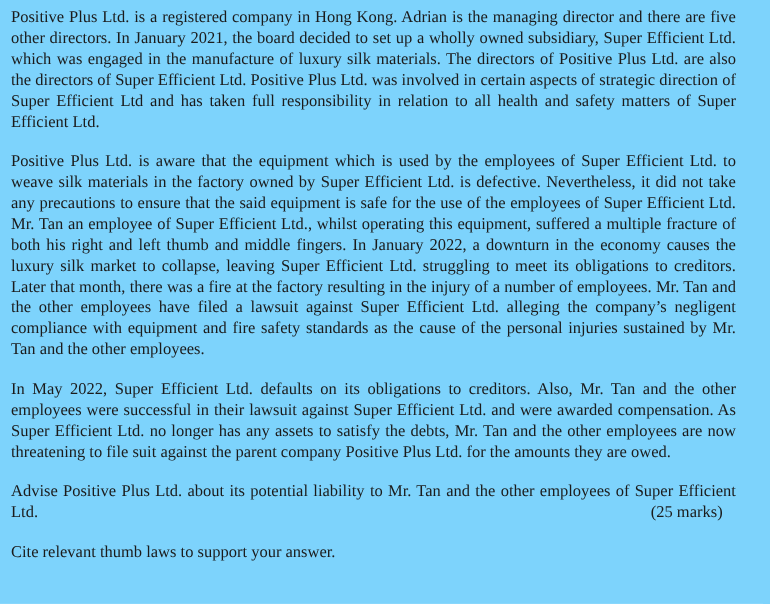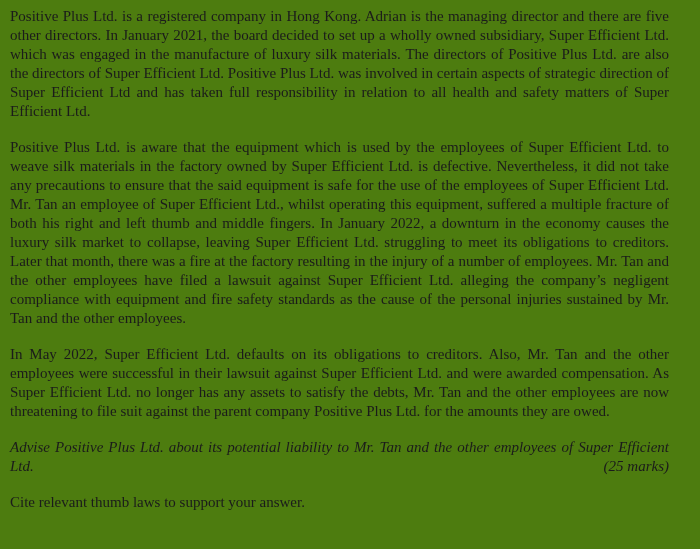--- a/index.html
+++ b/index.html
@@ -10,37 +10,36 @@
   body {
     width: 700px;
     height: 549px;
     overflow: hidden;
   }
   .page {
     box-sizing: border-box;
     width: 700px;
     height: 549px;
     padding: 7px 31px 0 10px;
-    background: #4d7c0f;
+    background: #7dd3fc;
     color: #1b1b1b;
     font-family: "Liberation Serif", "DejaVu Serif", serif;
     font-size: 15px;
     line-height: 19px;
     text-align: justify;
   }
   .para {
     margin: 0 0 17px 0;
   }
   .para.question {
     position: relative;
-    font-style: italic;
   }
   .marks {
     position: absolute;
-    right: 0;
+    right: 12px;
     bottom: 0;
     white-space: nowrap;
   }
   .para.instruction {
     margin-bottom: 0;
   }
 </style>
 </head>
 <body>
 

